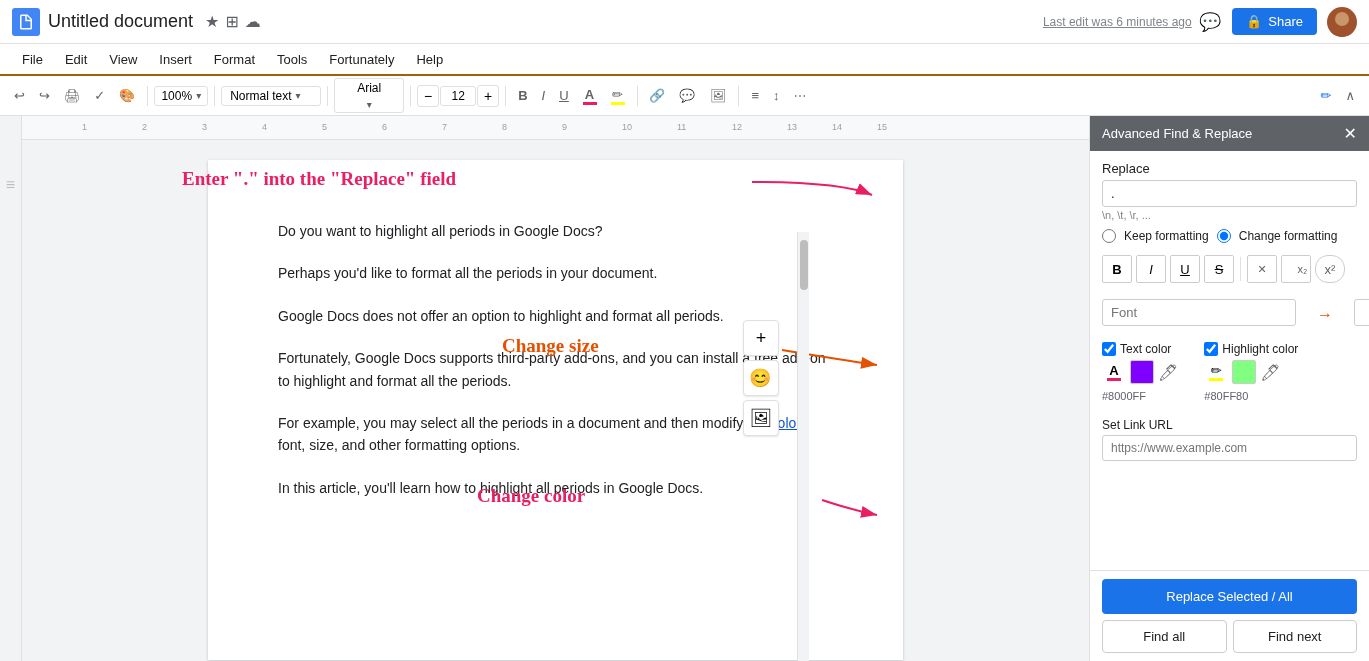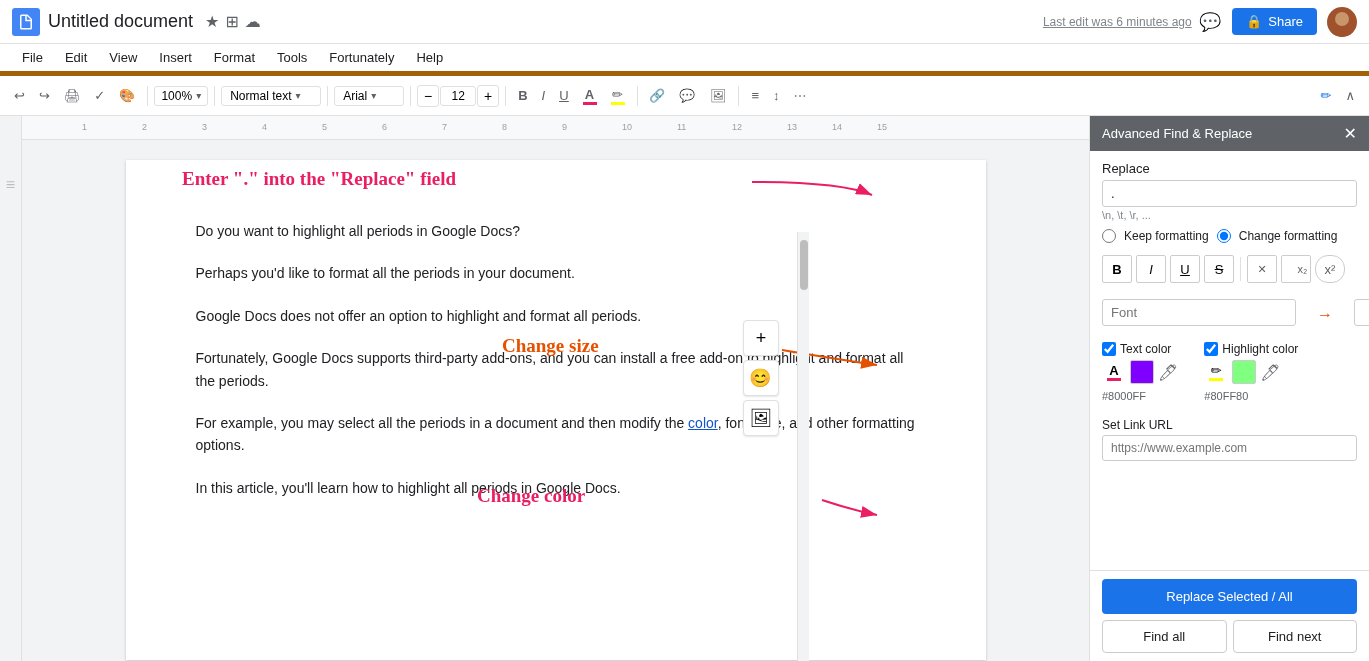--- a/index.html
+++ b/index.html
@@ -21,58 +21,58 @@
     .share-btn {
       background: #1a73e8; color: #fff; border: none; padding: 6px 14px;
       border-radius: 4px; font-size: 13px; cursor: pointer; display: flex; align-items: center; gap: 6px;
     }
     .avatar { width: 30px; height: 30px; border-radius: 50%; background: #a0522d; overflow: hidden; }
     .comments-icon { color: #5f6368; font-size: 18px; cursor: pointer; }
 
     
     .menu-bar {
       display: flex; align-items: center; background: #fff; padding: 2px 12px;
-      height: 32px; gap: 2px; border-bottom: 5px solid #a16207; text-align: center;
+      height: 32px; gap: 2px; border-bottom: 2px solid #a16207; text-align: center;
     }
     .menu-item { padding: 4px 10px; font-size: 13px; color: #202124; cursor: pointer; border-radius: 3px; }
     .menu-item.format { color: #202124; }
 
     
     .toolbar {
       display: flex; align-items: center; background: #fff; padding: 4px 8px;
       height: 40px; gap: 2px; border-bottom: 1px solid #e0e0e0; overflow: hidden;
     }
     .tb-btn {
       padding: 4px 6px; border: none; background: transparent; cursor: pointer;
       border-radius: 3px; color: #5f6368; font-size: 13px; display: flex; align-items: center;
     }
     .tb-separator { width: 1px; background: #e0e0e0; height: 20px; margin: 0 4px; }
     .tb-zoom { display: flex; align-items: center; border: 1px solid #e0e0e0; border-radius: 3px; padding: 2px 6px; font-size: 12px; cursor: pointer; gap: 4px; }
     .tb-style { display: flex; align-items: center; border: 1px solid #e0e0e0; border-radius: 3px; padding: 2px 8px; font-size: 12px; cursor: pointer; gap: 4px; min-width: 100px; }
-    .tb-font { display: flex; align-items: center; border: 1px solid #e0e0e0; border-radius: 3px; padding: 2px 8px; font-size: 12px; cursor: pointer; gap: 4px; min-width: 70px; }
+    .tb-font { display: flex; align-items: center; border: 1px solid #e0e0e0; border-radius: 3px; padding: 2px 8px; font-size: 12px; cursor: pointer; gap: 4px; min-width: 70px; flex-direction: column; }
     .tb-size-ctrl { display: flex; align-items: center; gap: 1px; }
     .tb-size-num { width: 36px; text-align: center; border: 1px solid #e0e0e0; border-radius: 3px; padding: 2px 4px; font-size: 12px; }
     .tb-size-btn { width: 22px; height: 22px; border: 1px solid #e0e0e0; background: #fff; cursor: pointer; font-size: 14px; display: flex; align-items: center; justify-content: center; border-radius: 3px; }
     .tb-bold { font-weight: bold; }
     .tb-italic { font-style: italic; }
     .tb-underline { text-decoration: underline; }
     .chevron-down { font-size: 10px; color: #5f6368; }
 
     
     .main-layout { display: flex; height: calc(661px - 44px - 32px - 40px); }
 
     
     .doc-area {
       flex: 1; background: #f1f3f4; overflow: hidden; position: relative;
       display: flex; flex-direction: column;
     }
     .ruler { height: 24px; background: #f8f9fa; border-bottom: 1px solid #e0e0e0; }
     .doc-scroll { flex: 1; overflow: hidden; display: flex; justify-content: center; padding: 20px 0; position: relative; }
     .page {
-      width: 860px; background: #fff; box-shadow: 0 1px 3px rgba(0,0,0,0.2);
+      width: 695px; background: #fff; box-shadow: 0 1px 3px rgba(0,0,0,0.2);
       padding: 60px 70px; position: relative; min-height: 500px;
     }
     .page p { font-size: 14px; line-height: 1.6; color: #202124; margin-bottom: 20px; }
     .page p .underline-link { text-decoration: underline; color: #1155cc; }
 
     
     .sidebar-icons {
       position: absolute; right: 310px; top: 180px;
       display: flex; flex-direction: column; gap: 4px; z-index: 10;
     }

